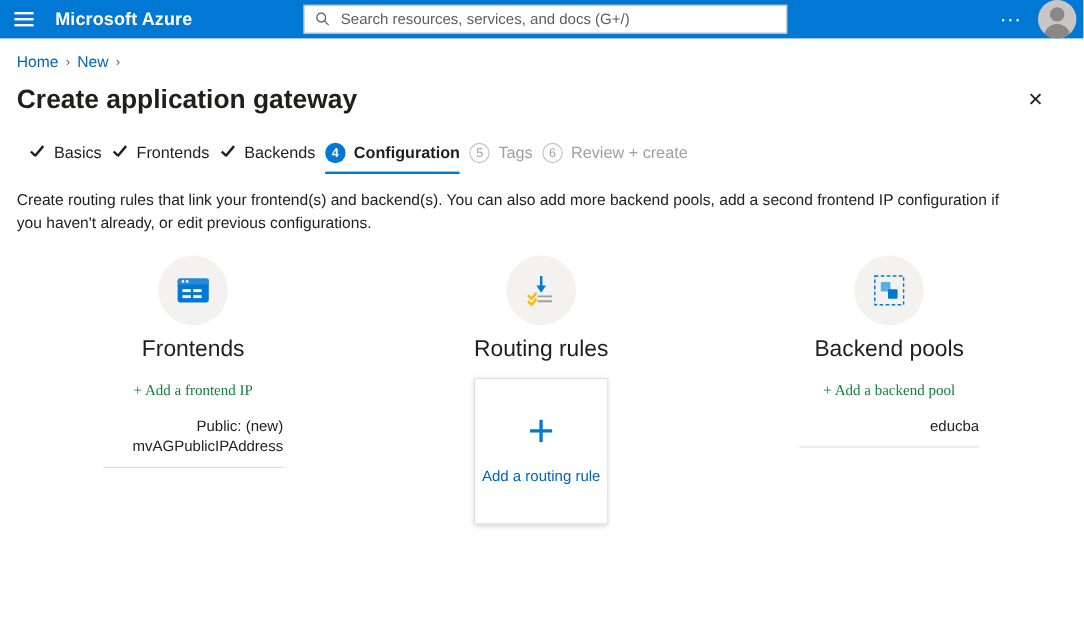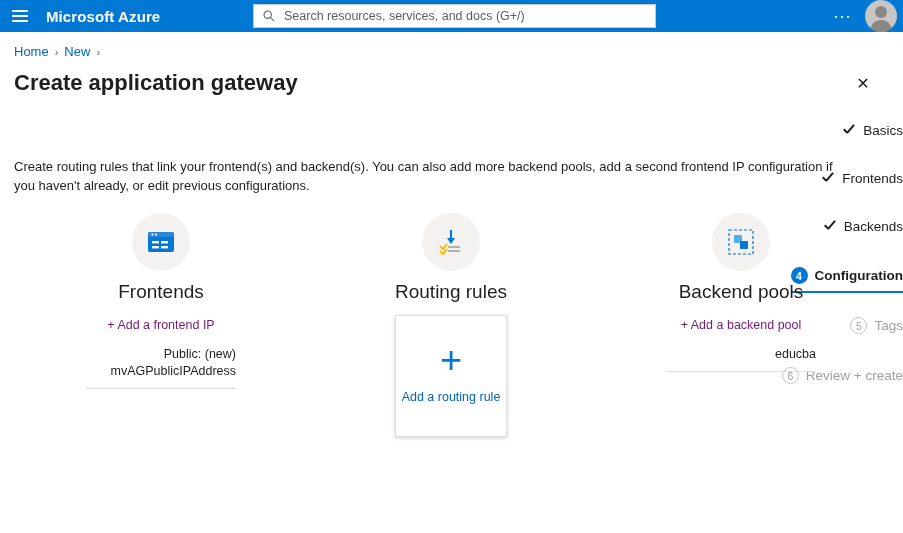--- a/index.html
+++ b/index.html
@@ -134,25 +134,24 @@
     width: 28px; height: 28px;
     display: flex; align-items: center; justify-content: center;
     cursor: pointer;
     color: #201f1e;
     margin-right: 12px;
   }
 
   
   .tabs {
     display: flex;
-    align-items: flex-end;
-    gap: 24px;
+    align-items: center;
+    gap: 8px;
     padding: 26px 0 0 24px;
     height: 44px;
-    flex-direction: column;
   }
   .tab {
     display: flex;
     align-items: center;
     gap: 7px;
     font-size: 13.5px;
     padding-bottom: 7px;
     cursor: pointer;
     color: #201f1e;
     border-bottom: 2px solid transparent;
@@ -231,23 +230,24 @@
     justify-content: center;
   }
   .col-title {
     font-size: 19px;
     margin-top: 10px;
     color: #201f1e;
   }
   .addlink {
     margin-top: 15px;
     font-size: 12.5px;
-    color: #701a75;
+    color: #15803d;
     cursor: pointer;
     text-decoration: none;
+    font-family: Liberation Serif, serif;
   }
   .itembox {
     margin-top: 14px;
     width: 150px;
     font-size: 12.5px;
     color: #201f1e;
     border-bottom: 1px solid #e1dfdd;
     padding-bottom: 8px;
     line-height: 17px;
     text-align: right;

